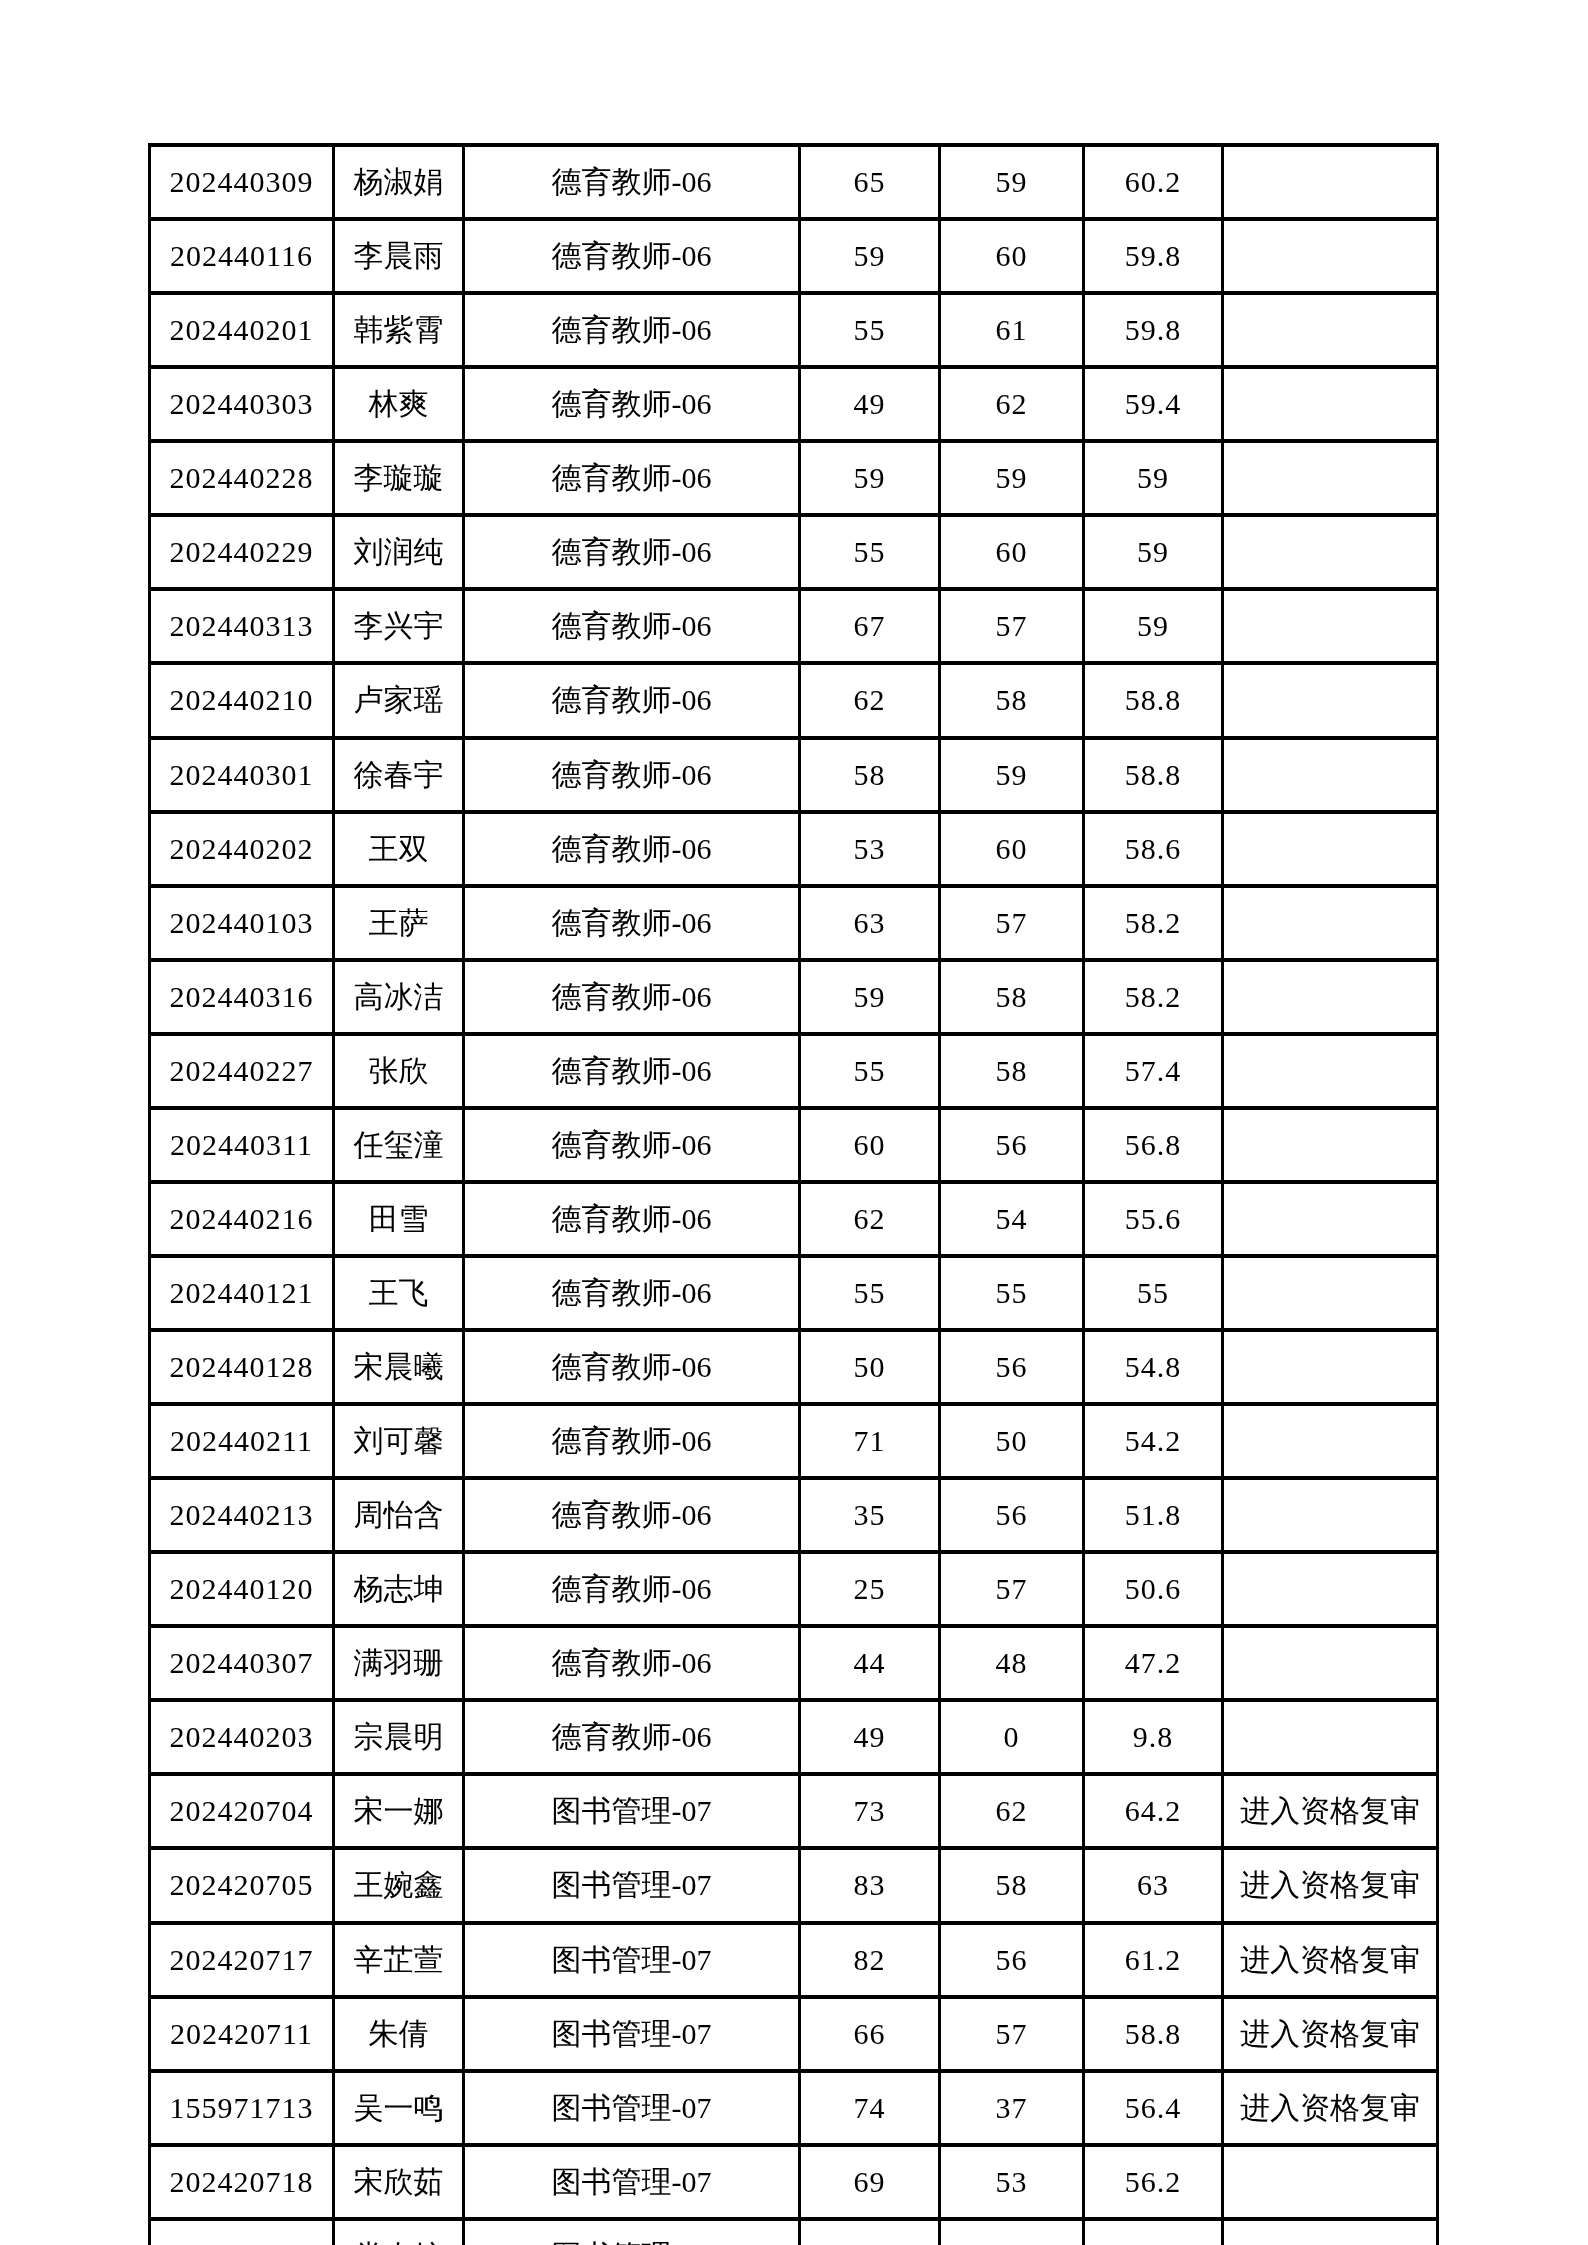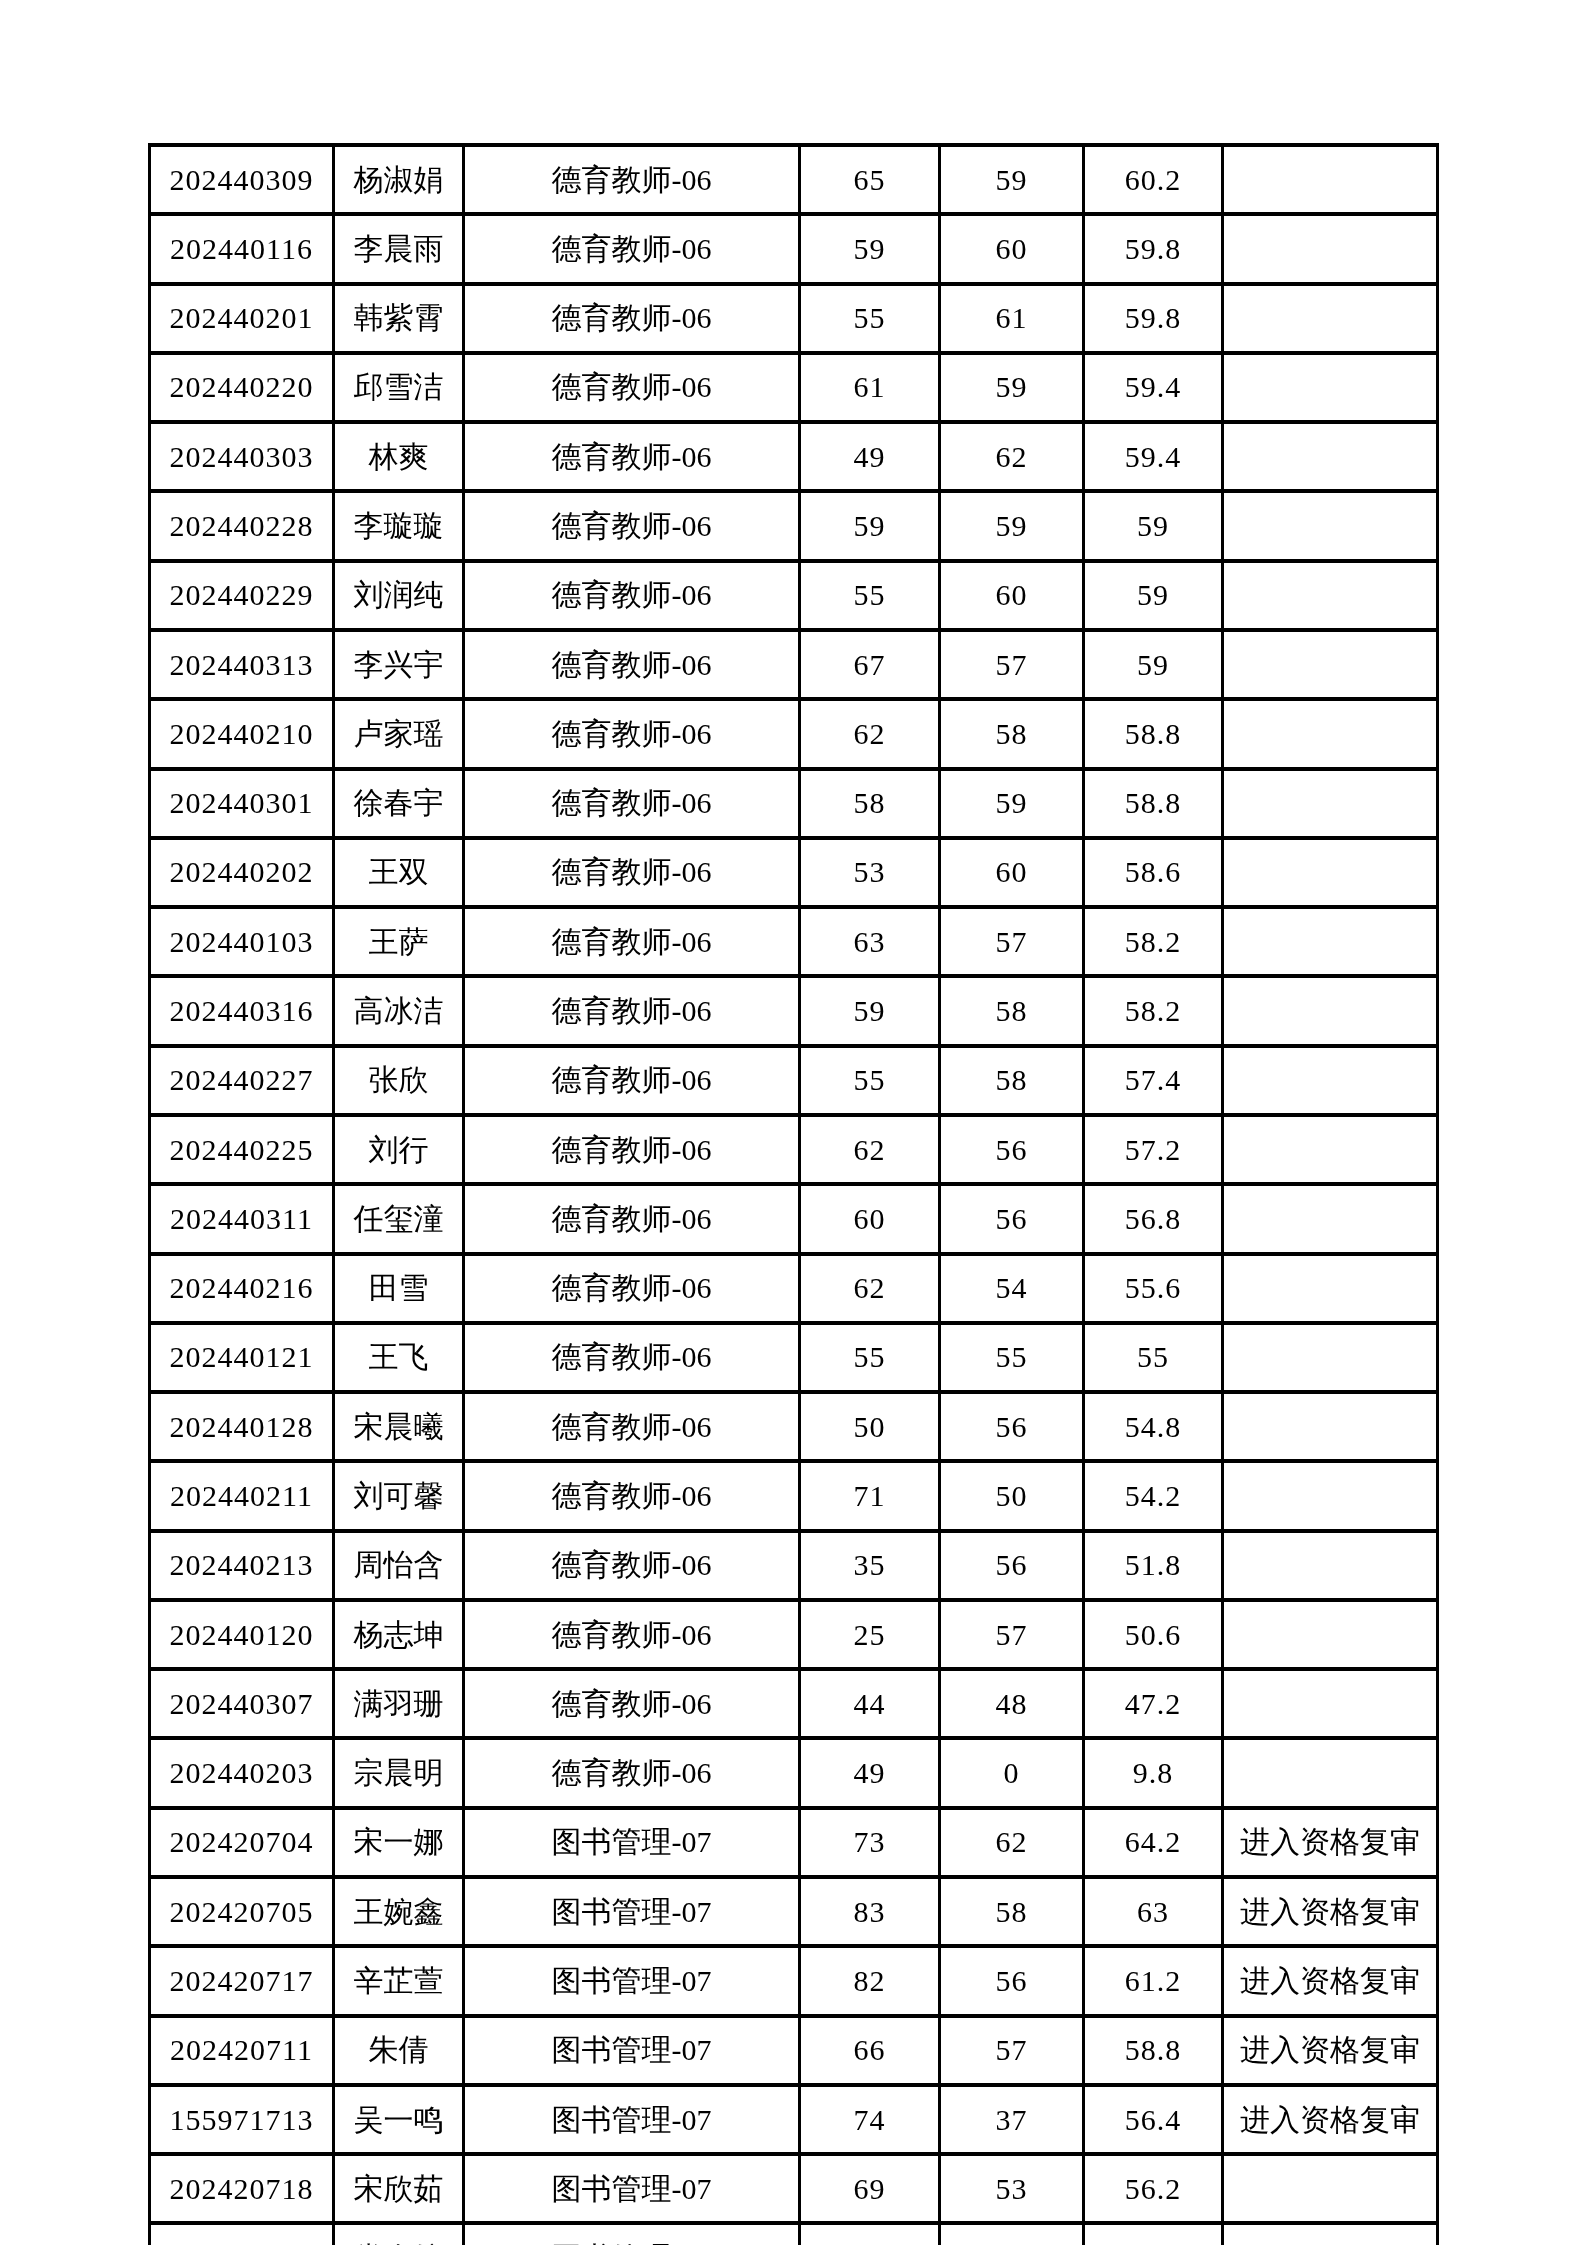--- a/index.html
+++ b/index.html
@@ -80,29 +80,20 @@
         <tr>
     <td class="num">202440201</td>
     <td>韩紫霄</td>
     <td>德育教师-06</td>
     <td class="num">55</td>
     <td class="num">61</td>
     <td class="num">59.8</td>
     <td></td>
   </tr>
         <tr>
-    <td class="num">202440220</td>
-    <td>邱雪洁</td>
-    <td>德育教师-06</td>
-    <td class="num">61</td>
-    <td class="num">59</td>
-    <td class="num">59.4</td>
-    <td></td>
-  </tr>
-        <tr>
     <td class="num">202440303</td>
     <td>林爽</td>
     <td>德育教师-06</td>
     <td class="num">49</td>
     <td class="num">62</td>
     <td class="num">59.4</td>
     <td></td>
   </tr>
         <tr>
     <td class="num">202440228</td>
@@ -176,29 +167,20 @@
     <td class="num">58.2</td>
     <td></td>
   </tr>
         <tr>
     <td class="num">202440227</td>
     <td>张欣</td>
     <td>德育教师-06</td>
     <td class="num">55</td>
     <td class="num">58</td>
     <td class="num">57.4</td>
-    <td></td>
-  </tr>
-        <tr>
-    <td class="num">202440225</td>
-    <td>刘行</td>
-    <td>德育教师-06</td>
-    <td class="num">62</td>
-    <td class="num">56</td>
-    <td class="num">57.2</td>
     <td></td>
   </tr>
         <tr>
     <td class="num">202440311</td>
     <td>任玺潼</td>
     <td>德育教师-06</td>
     <td class="num">60</td>
     <td class="num">56</td>
     <td class="num">56.8</td>
     <td></td>

